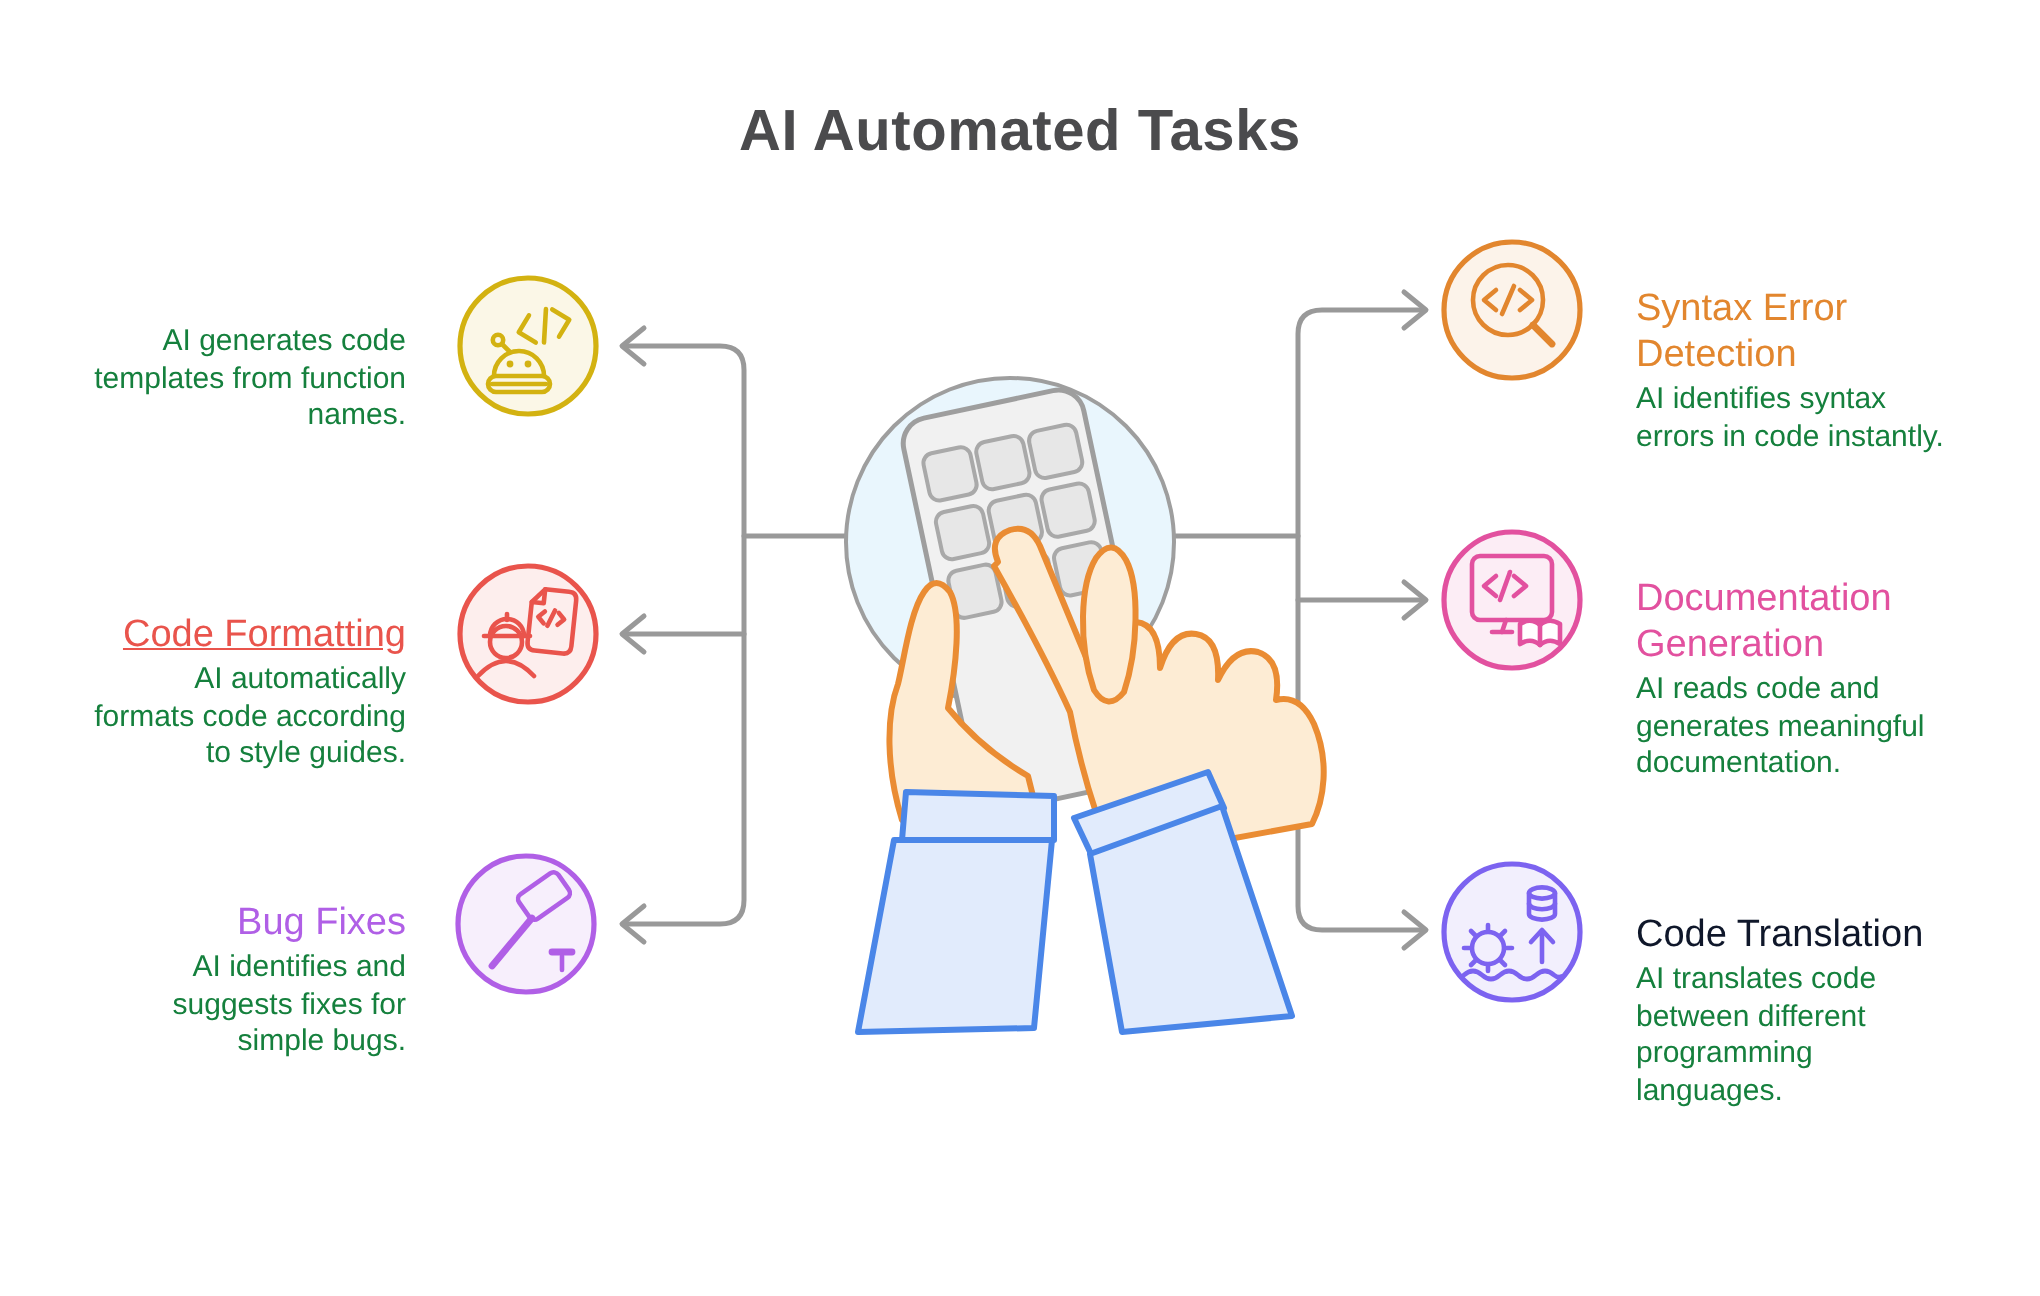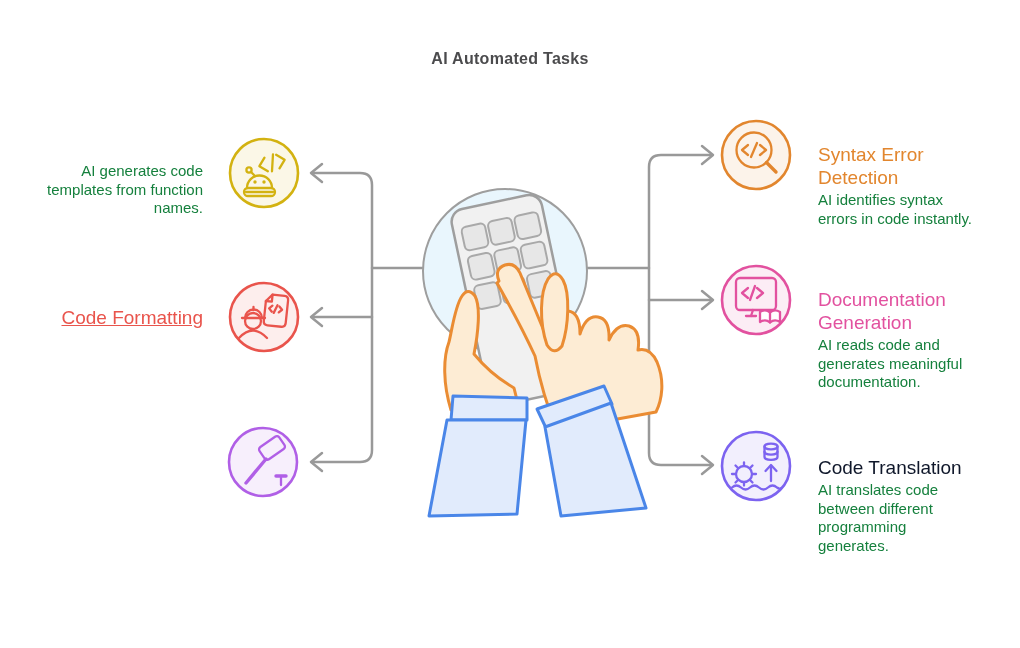--- a/index.html
+++ b/index.html
@@ -2,21 +2,21 @@
 <html><head>
 <meta charset="utf-8">
 <style>
   html,body{margin:0;padding:0;background:#fff;}
   .canvas{
     position:relative;width:1020px;height:648px;background:#ffffff;
     font-family:"Liberation Sans",sans-serif;overflow:hidden;
   }
   .main-title{
     position:absolute;top:50px;left:0;right:0;text-align:center;
-    font-size:16px;font-weight:bold;color:#4b4b4d;letter-spacing:.3px;
+    font-size:29px;font-weight:bold;color:#4b4b4d;letter-spacing:.3px;
   }
   .svg-layer{position:absolute;left:0;top:0;width:1020px;height:648px;}
   .item{position:absolute;}
   .item-l{left:33px;width:170px;text-align:right;}
   .item-r{left:818px;width:192px;text-align:left;}
   .item-title{font-size:19px;line-height:23px;white-space:pre-line;}
   .item-desc{
     font-size:15px;line-height:18.5px;color:#15803d;margin-top:2px;
     white-space:pre-line;
   }
@@ -117,41 +117,50 @@
     </g>
   </svg>
 
   <div class="item item-l pos-l1">
     <div class="item-desc">AI generates code
 templates from function
 names.</div>
   </div>
   <div class="item item-l pos-l2">
     <div class="item-title" style="color: rgb(233, 84, 76); text-decoration: underline;">Code Formatting</div>
+    <div class="item-desc">AI automatically
+formats code according
+to style guides.</div>
+  </div>
+  <div class="item item-l pos-l3">
+    <div class="item-title" style="color: rgb(176, 95, 230);">Bug Fixes</div>
+    <div class="item-desc">AI identifies and
+suggests fixes for
+simple bugs.</div>
   </div>
 
   <div class="item item-r pos-r2">
     <div class="item-title" style="color: rgb(226, 81, 159);">Documentation
 Generation</div>
     <div class="item-desc">AI reads code and
 generates meaningful
 documentation.</div>
   </div>
   <div class="item item-r pos-r1">
     <div class="item-title" style="color: rgb(226, 134, 46);">Syntax Error
 Detection</div>
     <div class="item-desc">AI identifies syntax
 errors in code instantly.</div>
   </div>
   <div class="item item-r pos-r3">
     <div class="item-title" style="color: #0f172a;">Code Translation</div>
     <div class="item-desc">AI translates code
 between different
 programming
-generates.</div>
+languages.</div>
   </div>
 
   <div class="icon ic1" style="color: rgb(211, 178, 17);">
     <svg viewBox="0 0 74 74">
       <circle class="icon-bg" cx="37" cy="37" r="34"></circle>
       <g class="glyph">
         <g transform="rotate(-14 45 27)">
           <path d="M 39 20 L 32 27 L 39 34"></path>
           <path d="M 48 19 L 43 35"></path>
           <path d="M 51 20 L 58 27 L 51 34"></path>

